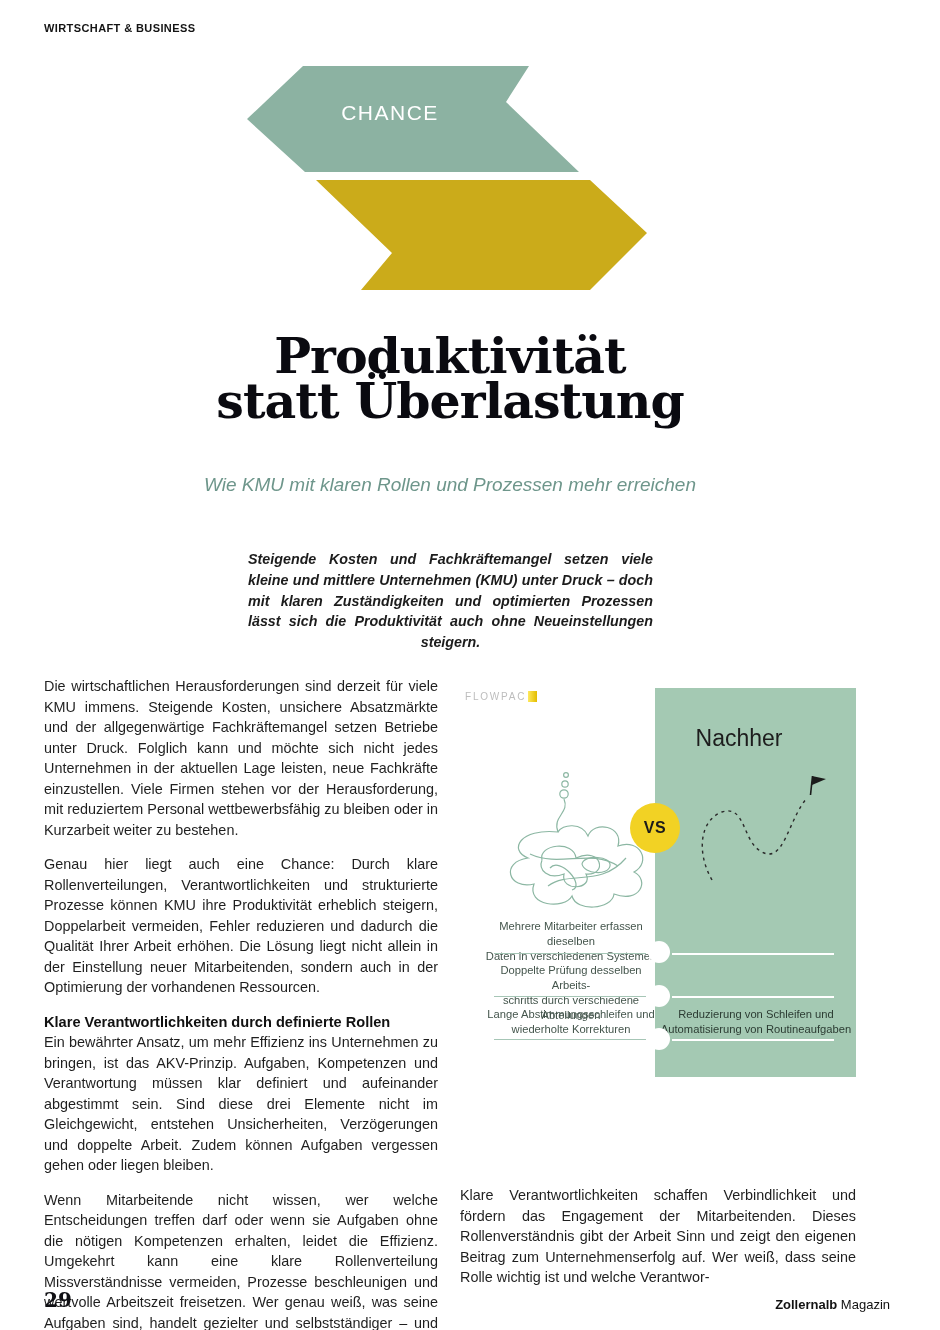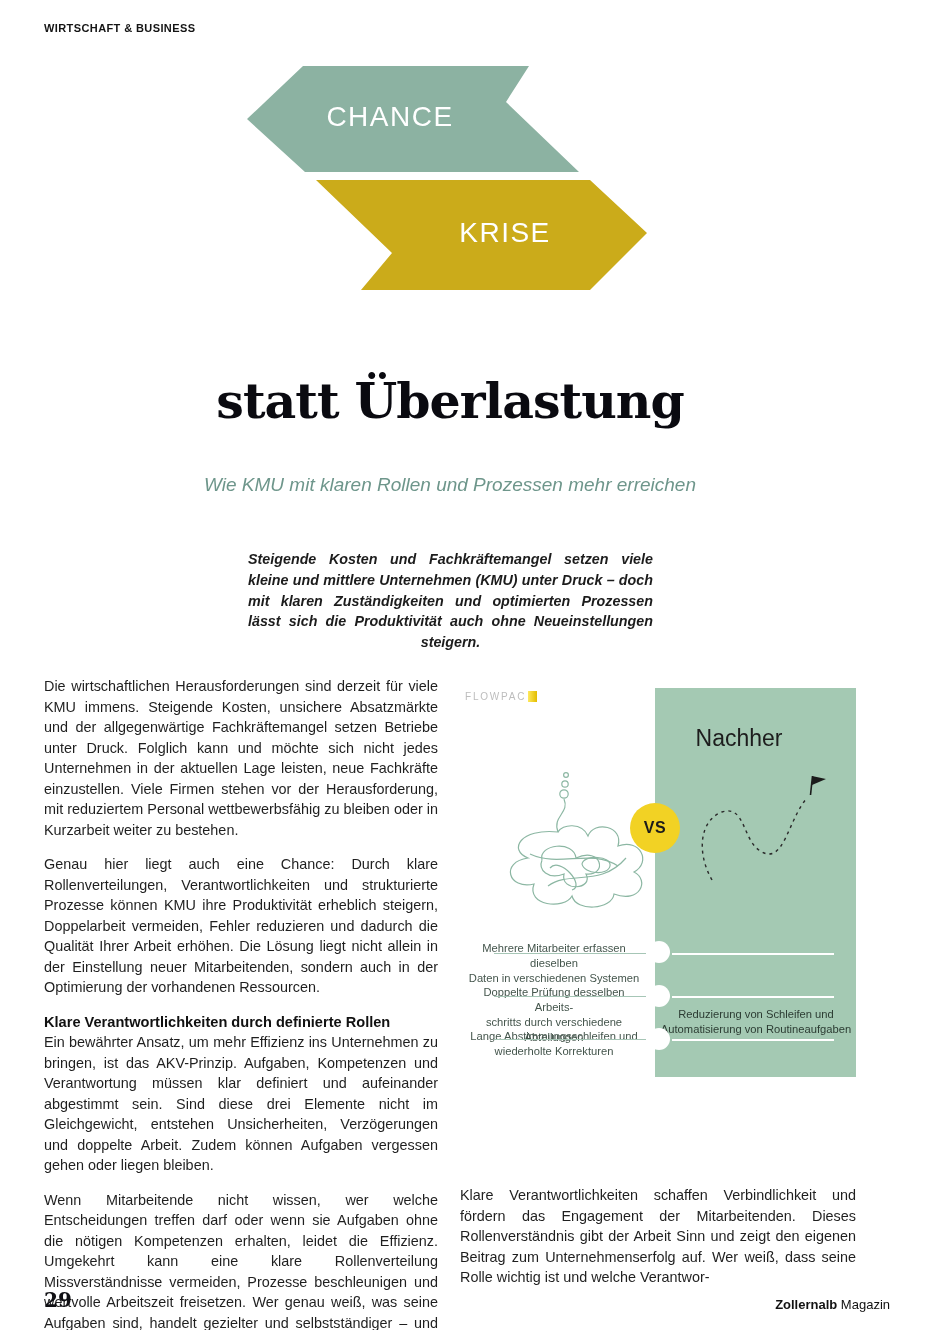--- a/index.html
+++ b/index.html
@@ -2,21 +2,21 @@
 <html><head>
 <meta charset="utf-8">
 <style>
   html,body{margin:0;padding:0;background:#ffffff;}
   .canvas{position:relative;width:940px;height:1330px;background:#ffffff;overflow:hidden;
           font-family:"Liberation Sans",sans-serif;color:#1e1e1e;}
   .abs{position:absolute;}
 
   .kicker{left:44px;top:22px;font-size:11px;font-weight:700;letter-spacing:.4px;color:#141414;}
 
-  .arrow-label{color:#ffffff;font-size:28px;letter-spacing:1.5px;text-align:center;font-weight:400;}
+  .arrow-label{color:#ffffff;font-size:21px;letter-spacing:1.5px;text-align:center;font-weight:400;}
   .chance-label{left:290px;top:101px;width:200px;}
   .krise-label{left:420px;top:217px;width:170px;}
 
   .title{left:150px;top:334px;width:600px;text-align:center;
          font-family:"DejaVu Serif",serif;font-weight:700;font-size:49px;line-height:45px;
          letter-spacing:-1px;color:#0a0a10;margin:0;}
   .subtitle{left:150px;top:474px;width:600px;text-align:center;
             font-style:italic;font-size:19px;color:#6e968b;}
   .intro{left:248px;top:549px;width:405px;font-weight:700;font-style:italic;
          font-size:14.3px;line-height:20.8px;text-align:justify;text-align-last:center;color:#1c1c1c;}
@@ -30,21 +30,21 @@
   .logo{position:absolute;left:5px;top:3px;font-size:10px;letter-spacing:1.8px;color:#bdbdbd;font-weight:400;}
   .logo .sq{display:inline-block;width:9px;height:11px;margin-left:2px;vertical-align:-2px;
             background:linear-gradient(90deg,#ffe95e,#e3bd00);}
   .info-h{position:absolute;top:37px;text-align:center;font-size:23px;color:#1d1d1d;font-weight:400;}
   .h-before{left:0;width:195px;}
   .h-after{left:195px;width:168px;}
   .vs{position:absolute;left:170px;top:115px;width:50px;height:50px;border-radius:50%;
       background:#f2d224;display:flex;align-items:center;justify-content:center;
       font-size:16px;font-weight:600;letter-spacing:.5px;color:#1b1b1b;}
   .row{position:absolute;text-align:center;font-size:11.2px;line-height:15px;}
-  .row-l{left:4px;width:180px;color:#44554c;margin-top:22px;}
+  .row-l{left:21px;width:180px;color:#44554c;}
   .row-r{left:200px;width:192px;color:#2c3c33;}
   .ul-l{position:absolute;left:34px;width:152px;height:1px;background:#a6c6b6;}
   .ul-r{position:absolute;left:212px;width:162px;height:2px;background:#ffffff;}
   .notch{position:absolute;left:188px;width:22px;height:22px;border-radius:50%;background:#ffffff;}
 
   .caption{left:460px;top:1083px;width:300px;font-style:italic;font-size:12.5px;line-height:17px;color:#2e7568;}
   .colR{left:460px;top:1185px;width:396px;}
 
   .pagenum{left:44px;top:1288px;font-family:"DejaVu Serif",serif;font-weight:700;font-size:20px;color:#101014;}
   .brand{left:600px;top:1297px;width:290px;text-align:right;font-size:13px;color:#121212;}
@@ -57,23 +57,22 @@
 
 <div class="canvas">
 
   <div class="abs kicker">WIRTSCHAFT &amp; BUSINESS</div>
 
   <svg class="abs" style="left:240px;top:60px;" width="420" height="235" viewBox="0 0 420 235">
     <polygon points="7,59 63,6 289,6 266,42 339,112 65,112" fill="#8cb2a2"></polygon>
     <polygon points="76,120 350,120 407,173 350,230 121,230 152,193" fill="#cbab1a"></polygon>
   </svg>
   <div class="abs arrow-label chance-label">CHANCE</div>
-  <div class="abs arrow-label krise-label">KRISE</div>
 
-  <h1 class="abs title"><br><span>statt Überlastung</span></h1>
+  <h1 class="abs title"><span>Produktivität</span><br><span>statt Überlastung</span></h1>
 
   <div class="abs intro">Steigende Kosten und Fachkräftemangel setzen viele kleine und mittlere Unternehmen (KMU) unter Druck – doch mit klaren Zuständigkeiten und optimierten Prozessen lässt sich die Produktivität auch ohne Neueinstellungen steigern.</div>
 
   <div class="abs subtitle">Wie KMU mit klaren Rollen und Prozessen mehr erreichen</div>
 
   <div class="abs colL">
     <p>Die wirtschaftlichen Herausforderungen sind derzeit für viele KMU immens. Steigende Kosten, unsichere Absatzmärkte und der allgegenwärtige Fachkräftemangel setzen Betriebe unter Druck. Folglich kann und möchte sich nicht jedes Unternehmen in der aktuellen Lage leisten, neue Fachkräfte einzustellen. Viele Firmen stehen vor der Herausforderung, mit reduziertem Personal wettbewerbsfähig zu bleiben oder in Kurzarbeit weiter zu bestehen.</p>
     <p>Genau hier liegt auch eine Chance: Durch klare Rollenverteilungen, Verantwortlichkeiten und strukturierte Prozesse können KMU ihre Produktivität erheblich steigern, Doppelarbeit vermeiden, Fehler reduzieren und dadurch die Qualität Ihrer Arbeit erhöhen. Die Lösung liegt nicht allein in der Einstellung neuer Mitarbeitenden, sondern auch in der Optimierung der vorhandenen Ressourcen.</p>
     <h3>Klare Verantwortlichkeiten durch definierte Rollen</h3>
     <p>Ein bewährter Ansatz, um mehr Effizienz ins Unternehmen zu bringen, ist das AKV-Prinzip. Aufgaben, Kompetenzen und Verantwortung müssen klar definiert und aufeinander abgestimmt sein. Sind diese drei Elemente nicht im Gleichgewicht, entstehen Unsicherheiten, Verzögerungen und doppelte Arbeit. Zudem können Aufgaben vergessen gehen oder liegen bleiben.</p>

